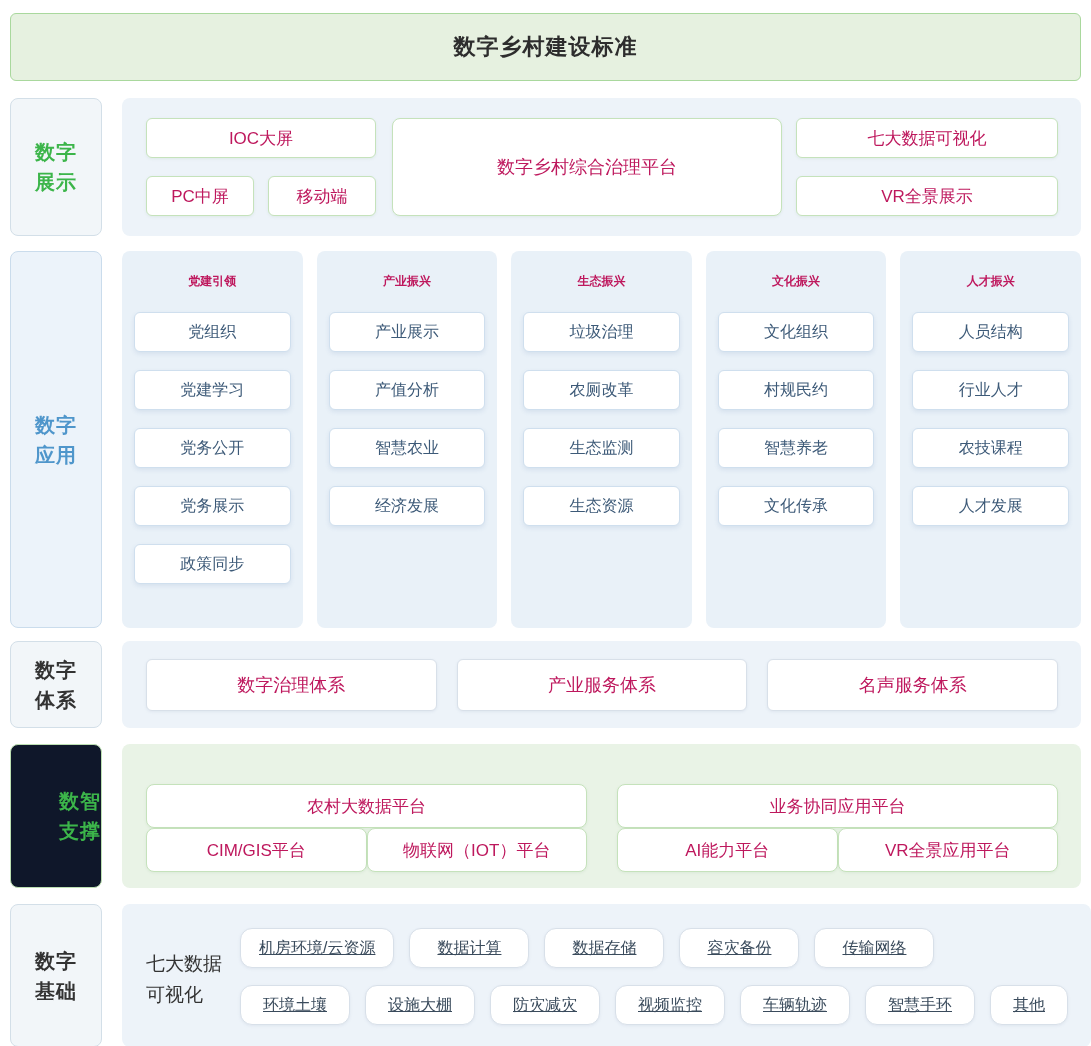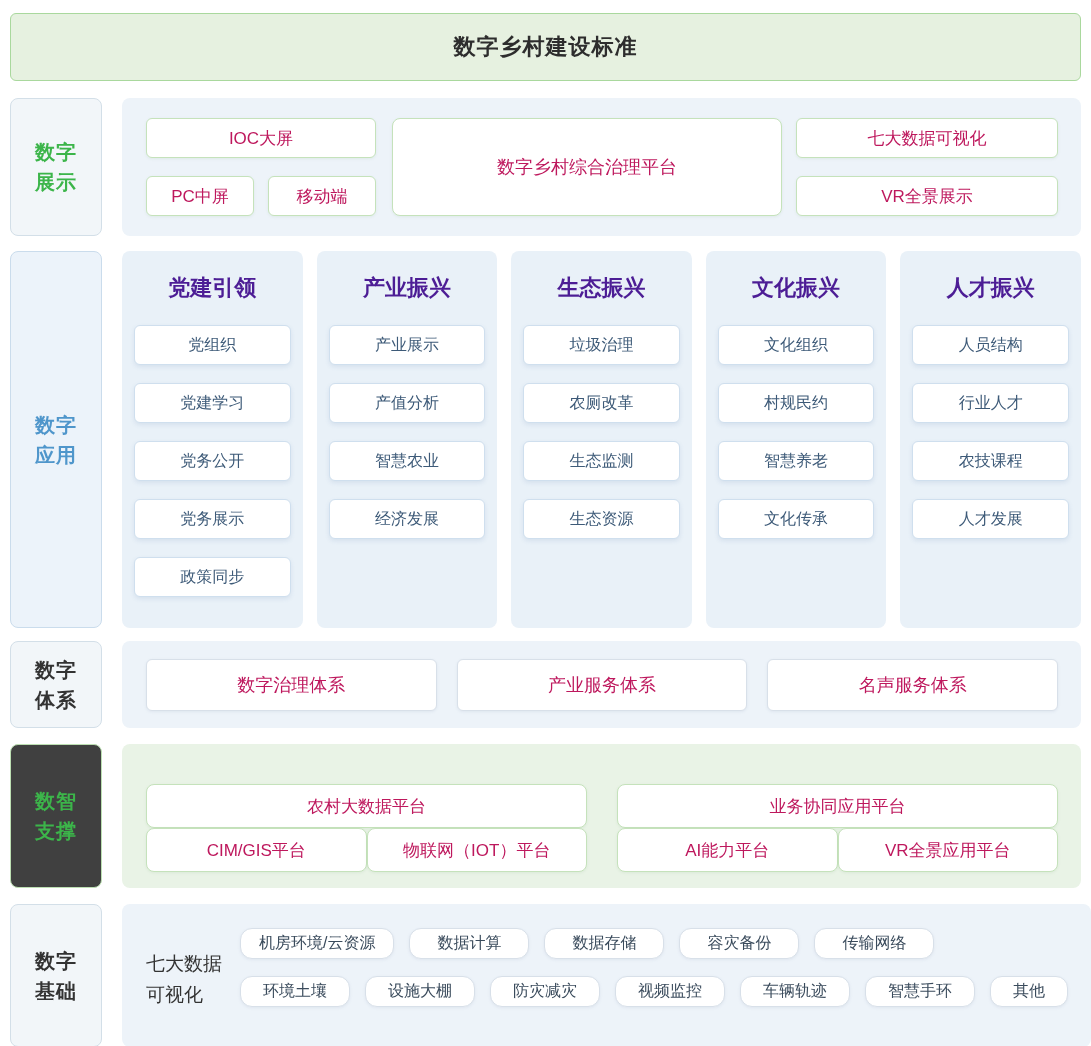--- a/index.html
+++ b/index.html
@@ -20,21 +20,21 @@
   .row { display:flex; align-items:stretch; }
   .side-label {
     width:92px; flex:0 0 92px; border-radius:8px;
     display:flex; flex-direction:column; align-items:center; justify-content:center;
     font-size:20px; font-weight:bold; line-height:30px; letter-spacing:1px;
     background:#f2f6f9; border:1px solid #d3dfe8;
   }
   .side-label.green-accent { color:var(--green,#3cb54a); }
   .side-label.blue-accent  { color:var(--blue,#4f96cb); background:#ecf3fa; border-color:#cadcec; }
   .side-label.dark-accent  { color:#333; }
-  .side-label.green-box    { background:#404040; border-color:#bcdfb2; }
+  .side-label.green-box    { background:#0f172a; border-color:#bcdfb2;align-items:flex-end; }
 
   .panel { flex:1; margin-left:20px; border-radius:8px; }
   .panel.p-blue  { background:#edf3f9; }
   .panel.p-green { background:#e9f3e6;align-items:flex-end; }
 
   .card {
     background:#fff; border-radius:6px;
     display:flex; align-items:center; justify-content:center;
     font-size:16px; color:#be185d; white-space:nowrap;
   }
@@ -53,21 +53,21 @@
   .disp-right { flex:1; margin-left:-2px; display:flex; flex-direction:column; justify-content:space-between; }
   .disp-right .card { height:40px; font-size:17px; }
 
   
   .row-app { height:377px; margin-bottom:13px; }
   .app-cols { flex:1; margin-left:20px; display:flex; gap:14px; }
   .app-col {
     flex:1; background:#e9f1f8; border-radius:8px;
     padding:22px 12px 0 12px; display:flex; flex-direction:column; align-items:stretch;
   }
-  .app-header { text-align:center; font-size:22px; font-weight:bold; color:#4c1d95; margin-bottom:22px; }
+  .app-header { text-align:center; font-size:12px; font-weight:bold; color:#be185d; margin-bottom:22px; }
   .app-col .card { height:40px; margin-bottom:18px; color:#3d5a78; }
 
   
   .row-system { height:87px; margin-bottom:16px; }
   .system-panel { padding:0 23px 0 24px; display:flex; align-items:center; gap:20px; }
   .system-panel .card { flex:1; height:52px; font-size:18px; }
 
   
   .row-support { height:144px; margin-bottom:16px; }
   .support-panel { padding:22px 23px 16px 24px; display:flex; gap:30px; }
@@ -75,21 +75,21 @@
   .support-group .card { height:44px; font-size:17px; border-radius:8px; }
   .support-sub { display:flex; gap:0; }
   .support-sub .card { flex:1; }
 
   
   .row-foundation { height:143px; }
   .foundation-panel { padding:24px 23px 18px 24px; display:flex; }
   .fnd-label { width:86px; flex:0 0 86px; margin-right:8px; font-size:19px; line-height:31px; color:#333; align-self:center; }
   .fnd-rows { flex:1; display:flex; flex-direction:column; gap:17px; }
   .fnd-row { display:flex; gap:15px; }
-  .fnd-row .card { height:31px; padding:0 18px; border-radius:12px; color:#3a4b5c; }
+  .fnd-row .card { height:40px; padding:0 18px; border-radius:12px; color:#3a4b5c;text-decoration:underline; }
   .fnd-row .mw { min-width:120px; }
   .fnd-row2 .card { padding:0 22px; min-width:0; }
 </style>
 </head>
 <body>
 
 <div class="page">
 
   <div class="title-bar">数字乡村建设标准</div>
 

